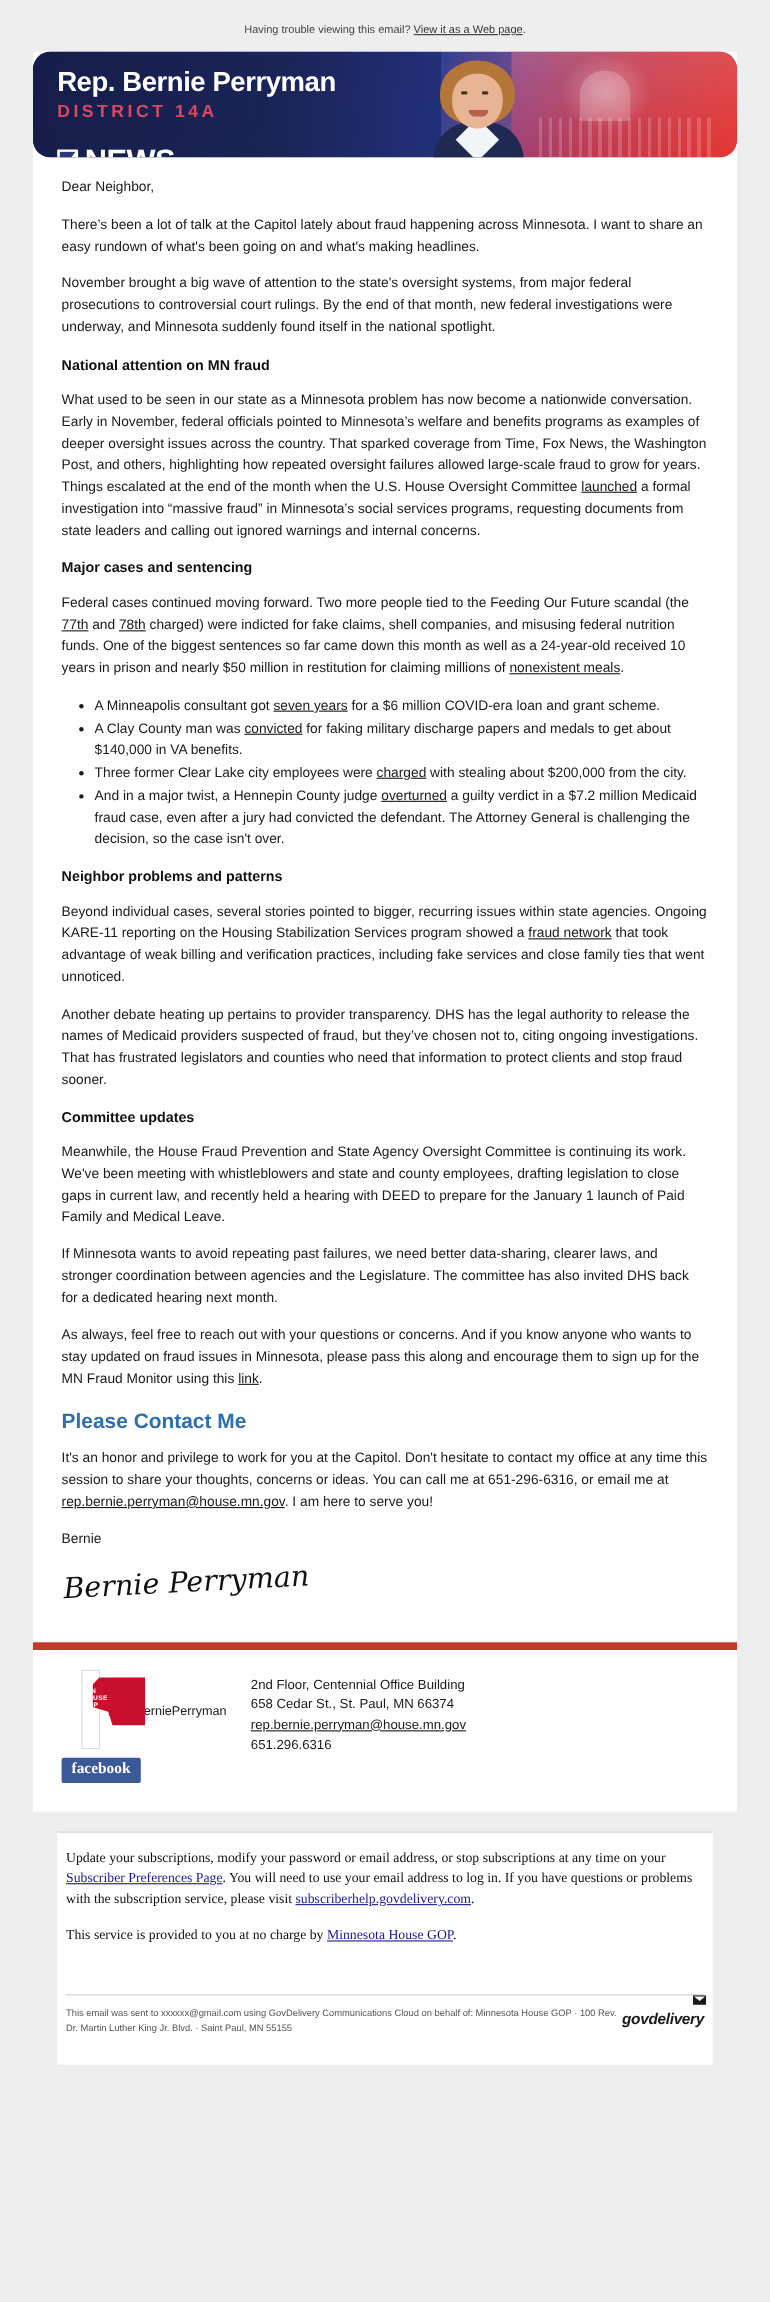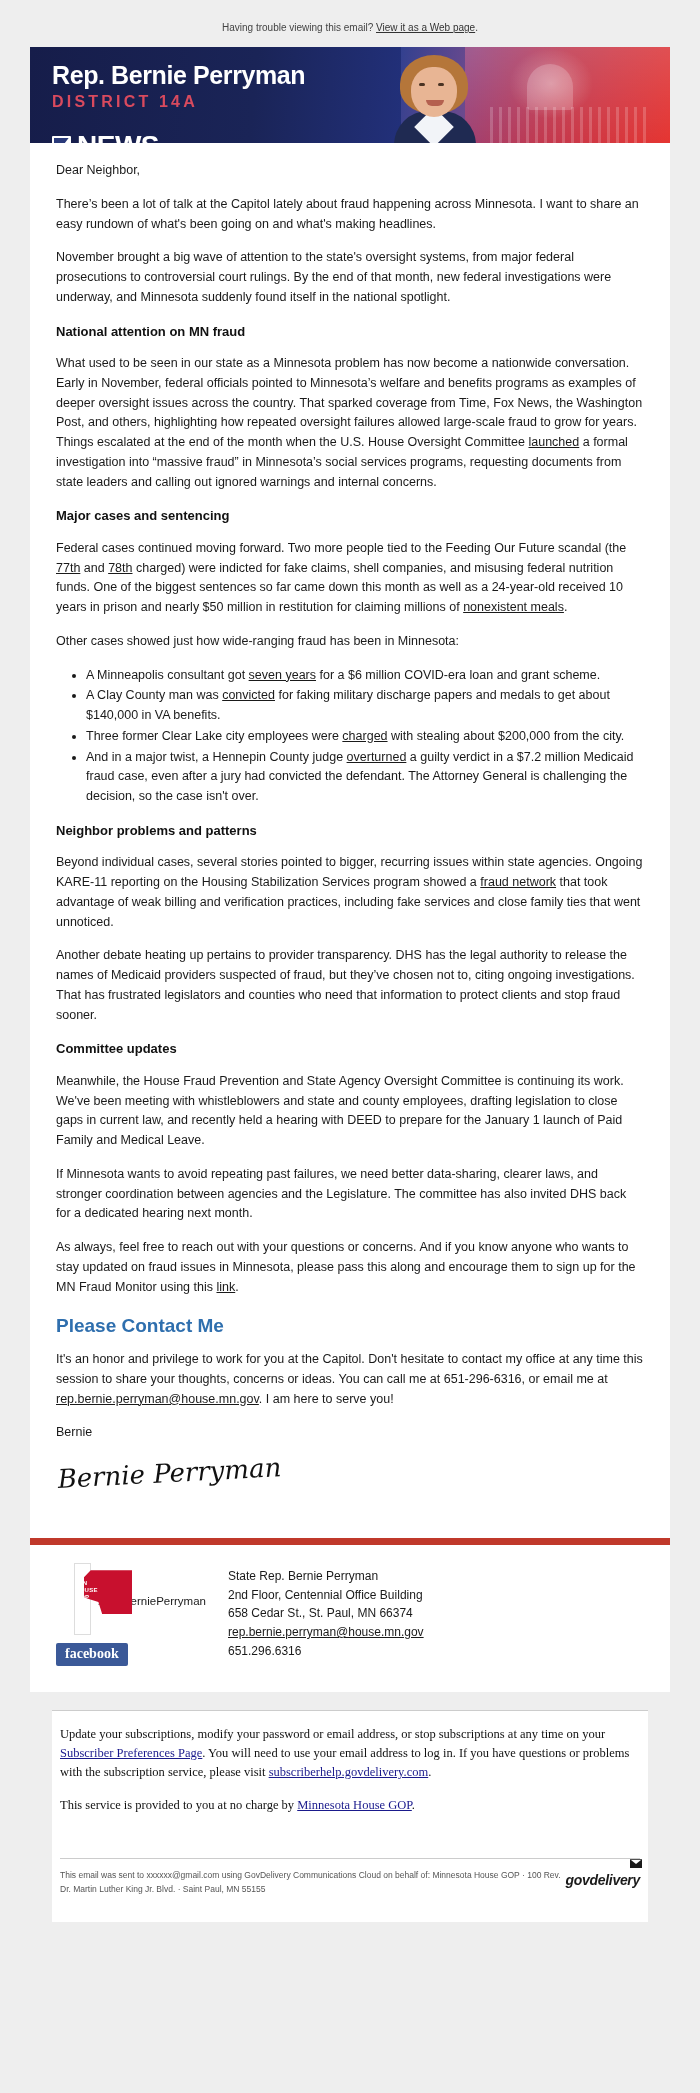--- a/index.html
+++ b/index.html
@@ -33,20 +33,21 @@
     background: #ffffff;
   }
 
   
   .banner {
     position: relative;
     height: 96px;
     width: 640px;
     overflow: hidden;
     background: linear-gradient(100deg,#181f4f 0%, #1b2a66 44%, #2b3f8f 55%, #6c4a8e 68%, #b03250 82%, #e02a2a 100%);
+    border-radius: 16px;
   }
   .banner-dark {
     position: absolute; left:0; top:0; bottom:0; width: 58%;
     background: linear-gradient(95deg,#161d4a 0%, #1a2457 60%, #22307a 100%);
   }
   
   .banner-capitol {
     position: absolute; right: 0; top: 0; bottom: 0; width: 32%;
     background:
       radial-gradient(ellipse 60px 50px at 42% 38%, rgba(255,255,255,.35) 0%, rgba(255,255,255,0) 70%),
@@ -119,21 +120,21 @@
     content:"GOP"; position:absolute; left:0; right:0; bottom:2px;
     font-size:4px; font-weight:bold; color:#c8102e; text-align:center;
     letter-spacing: .2px; font-family:"Liberation Sans", sans-serif;
   }
   .banner-news {
     color:#ffffff; font-size: 28px; font-weight: bold; letter-spacing: -.5px; line-height:1;
   }
 
   
   .article {
-    padding: 18px 26px 24px 26px;
+    padding: 18px 26px 12px 26px;
     color: #1a1a1a;
     font-size: 12.5px;
     line-height: 1.58;
   }
   .article p { margin: 0 0 14px 0; }
   .article h3 {
     font-size: 13px; font-weight: bold; margin: 0 0 12px 0; color:#111;
   }
   .article a { color: #1a1a1a; text-decoration: underline; }
   .article ul { margin: 0 0 14px 0; padding-left: 30px; }
@@ -272,21 +273,20 @@
       <p>Dear Neighbor,</p>
       <p>There’s been a lot of talk at the Capitol lately about fraud happening across Minnesota. I want to share an easy rundown of what's been going on and what's making headlines.</p>
       <p>November brought a big wave of attention to the state's oversight systems, from major federal prosecutions to controversial court rulings. By the end of that month, new federal investigations were underway, and Minnesota suddenly found itself in the national spotlight.</p>
 
       <h3>National attention on MN fraud</h3>
       <p><span>What used to be seen in our state as a Minnesota problem has now become a nationwide conversation. Early in November, federal officials pointed to Minnesota’s welfare and benefits programs as examples of deeper oversight issues across the country. That sparked coverage from Time, Fox News, the Washington Post, and others, highlighting how repeated oversight failures allowed large-scale fraud to grow for years. Things escalated at the end of the month when the U.S. House Oversight Committee </span><a href="#">launched</a><span> a formal investigation into “massive fraud” in Minnesota’s social services programs, requesting documents from state leaders and calling out ignored warnings and internal concerns.</span></p>
 
       <h3>Major cases and sentencing</h3>
       <p><span>Federal cases continued moving forward. Two more people tied to the Feeding Our Future scandal (the </span><a href="#">77th</a><span> and </span><a href="#">78th</a><span> charged) were indicted for fake claims, shell companies, and misusing federal nutrition funds. One of the biggest sentences so far came down this month as well as a 24-year-old received 10 years in prison and nearly $50 million in restitution for claiming millions of </span><a href="#">nonexistent meals</a><span>.</span></p>
 
-      <p>Other cases showed just how wide-ranging fraud has been in Minnesota:</p>
 
       <ul>
         <li><span>A Minneapolis consultant got </span><a href="#">seven years</a><span> for a $6 million COVID-era loan and grant scheme.</span></li>
         <li><span>A Clay County man was </span><a href="#">convicted</a><span> for faking military discharge papers and medals to get about $140,000 in VA benefits.</span></li>
         <li><span>Three former Clear Lake city employees were </span><a href="#">charged</a><span> with stealing about $200,000 from the city.</span></li>
         <li><span>And in a major twist, a Hennepin County judge </span><a href="#">overturned</a><span> a guilty verdict in a $7.2 million Medicaid fraud case, even after a jury had convicted the defendant. The Attorney General is challenging the decision, so the case isn't over.</span></li>
       </ul>
 
       <h3>Neighbor problems and patterns</h3>
       <p><span>Beyond individual cases, several stories pointed to bigger, recurring issues within state agencies. Ongoing KARE-11 reporting on the Housing Stabilization Services program showed a </span><a href="#">fraud network</a><span> that took advantage of weak billing and verification practices, including fake services and close family ties that went unnoticed.</span></p>
@@ -317,21 +317,20 @@
             <span>GOP</span>
           </div>
           <div class="mn-base"></div>
         </div>
         <div class="fb-handle">/RepBerniePerryman</div>
       </div>
       <div class="fb-pill">facebook</div>
     </div>
 
     <div class="addr-block">
-      <div>State Rep. Bernie Perryman</div>
       <div>2nd Floor, Centennial Office Building</div>
       <div>658 Cedar St., St. Paul, MN 66374</div>
       <div><a href="#">rep.bernie.perryman@house.mn.gov</a></div>
       <div>651.296.6316</div>
     </div>
   </div>
 
   <div class="gd-wrap">
     <div class="gd-top"></div>
     <div class="gd-body">

